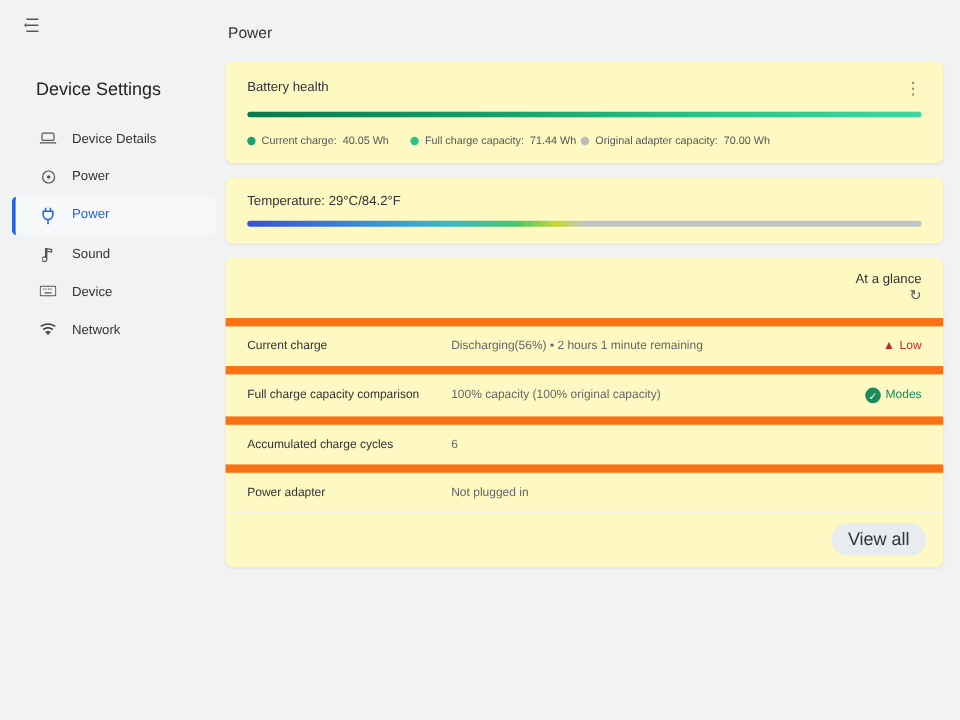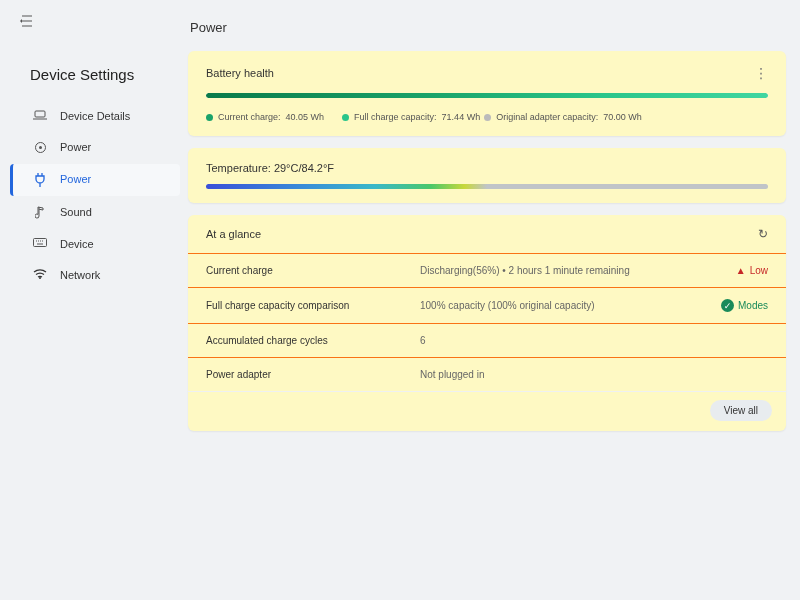--- a/index.html
+++ b/index.html
@@ -22,32 +22,32 @@
   .bar-full { position: absolute; left:0; height:100%; width:100%; background: linear-gradient(90deg,#0a7a4a 0%,#1aa36a 40%,#2ac58a 70%,#40d6a0 100%); border-radius:3px; }
   .legend { display: flex; flex-direction: row; align-items: center; gap: 4px; font-size: 9px; color: #555; }
   .legend-row { display: flex; gap: 18px; }
   .legend-item { display: flex; align-items: center; gap: 5px; }
   .dot { width: 7px; height: 7px; border-radius: 50%; }
   .d-green { background: #1aa36a; }
   .d-teal { background: #2ac58a; }
   .d-gray { background: #bbb; }
   .temp-bar { height: 5px; border-radius: 3px; margin-top: 10px; background: linear-gradient(90deg,#3a4fd8 0%,#3a8fd8 18%,#3ab8c8 30%,#4ac86a 40%,#c8d83a 46%,#c0c4c8 50%,#c0c4c8 100%); }
   .glance { padding: 0; }
-  .glance-header { display: flex; justify-content: space-between; align-items: center; padding: 12px 18px; font-size: 11px; }
+  .glance-header { display: flex; justify-content: space-between; align-items: flex-end; padding: 12px 18px; font-size: 11px; flex-direction: column; }
   .refresh { font-size: 12px; color: #555; cursor: pointer; }
-  .row { display: flex; align-items: center; padding: 11px 18px; border-top: 1px solid #f97316; font-size: 10px; gap: 44px; }
+  .row { display: flex; align-items: center; padding: 11px 18px; border-top: 7px solid #f97316; font-size: 10px; }
   .row-label { width: 170px; color: #333; }
   .row-value { flex: 1; color: #666; }
   .badge { display: flex; align-items: center; gap: 4px; font-size: 10px; }
   .badge.low { color: #c62828; }
   .badge.low .bi { color: #c62828; }
   .badge.good { color: #1a8a5a; }
   .badge.good .bi { width:13px; height:13px; background:#1a8a5a; border-radius:50%; display:flex; align-items:center; justify-content:center; color:#fff; font-size:9px; }
   .footer-row { display:flex; justify-content:flex-end; padding: 8px 14px 10px; border-top:1px solid #eef0f2; }
-  .view-all { background:#e8ecef; border-radius:14px; padding:5px 14px; font-size:10px; color:#333; cursor:pointer; }
+  .view-all { background:#e8ecef; border-radius:14px; padding:5px 14px; font-size:15px; color:#333; cursor:pointer; }
   svg { display:block; }
 </style>
 </head>
 <body>
 
 <div class="sidebar">
   <div class="toggle-btn">
     <svg width="14" height="12" viewBox="0 0 14 12">
         <path d="M2 1h10M2 6h10M2 11h10" stroke="#555" stroke-width="1.2" fill="none"></path>
         <path d="M0 6l2-2v4z" fill="#555"></path>

